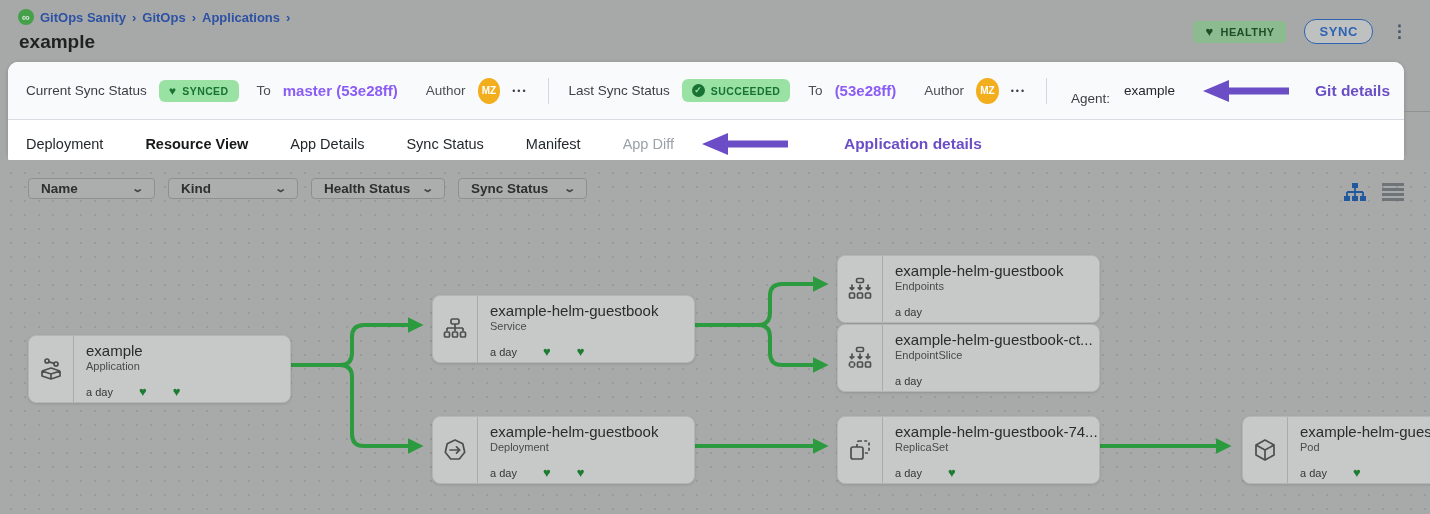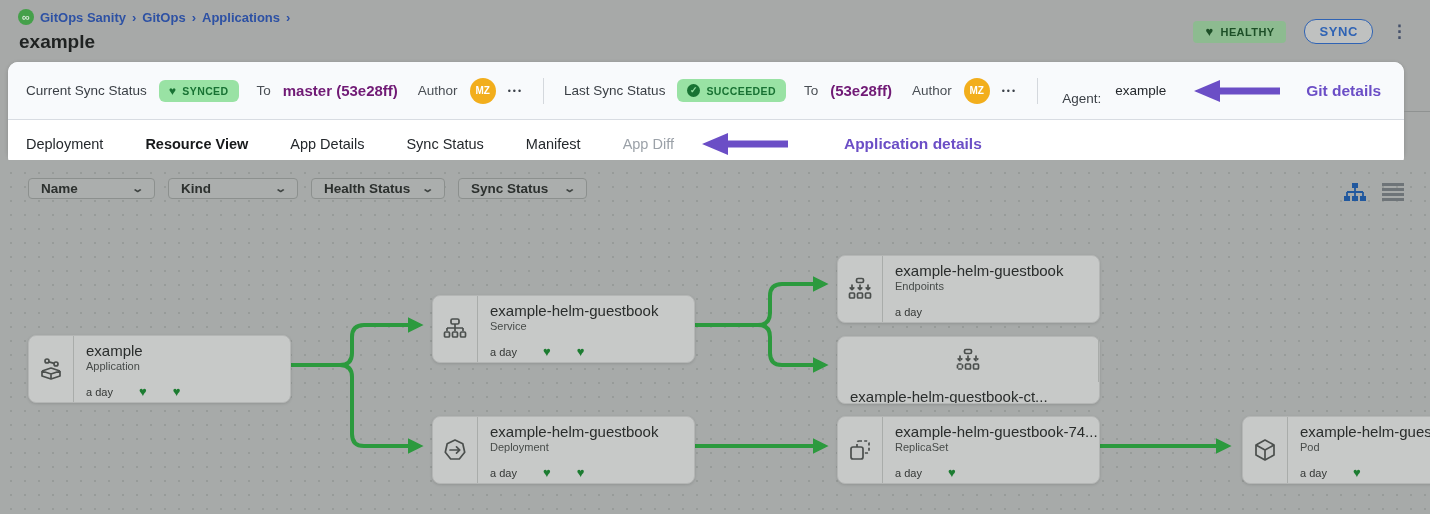--- a/index.html
+++ b/index.html
@@ -22,22 +22,22 @@
   .health-badge .heart { font-size:13px; line-height:11px; }
   .sync-btn { border:1.5px solid #2f63b4; color:#2f63b4; background:rgba(255,255,255,.28); border-radius:12px; padding:4px 14px; font-size:13px; font-weight:700; letter-spacing:.6px; cursor:pointer; }
   .kebab { color:#44506a; font-size:17px; font-weight:700; line-height:1; cursor:pointer; letter-spacing:0; }
   
   .panel { position:absolute; left:8px; top:62px; width:1396px; height:99px; background:#ffffff; border-radius:10px; box-shadow:0 1px 4px rgba(0,0,0,.18); }
   .status-row { height:58px; background:#f8fafc; border-radius:10px 10px 0 0; border-bottom:1px solid #d8dce2; display:flex; align-items:center; padding:0 14px 0 18px; gap:12px; font-size:13.5px; color:#3a3f45; white-space:nowrap; }
   .badge { display:flex; align-items:center; gap:6px; border-radius:6px; padding:5px 10px; font-size:10.5px; font-weight:700; letter-spacing:.4px; background:#99e2a4; color:#187233; }
   .badge .bicon { font-size:12px; line-height:10px; }
   .badge .bcheck { width:13px; height:13px; border-radius:50%; background:#187233; color:#99e2a4; font-size:9px; line-height:13px; text-align:center; font-weight:700; }
   .to-label { margin-left:6px; color:#4a4f55; }
-  .commit-link { color:#701a75; font-weight:700; font-size:15px; cursor:pointer; }
-  .author-label { margin-left:8px; color:#4a4f55; }
+  .commit-link { color:#8b5cf6; font-weight:700; font-size:15px; cursor:pointer; }
+  .author-label { margin-left:16px; color:#4a4f55; }
   .avatar { width:26px; height:26px; border-radius:50%; background:#f2ae1c; color:#ffffff; font-size:10px; font-weight:700; display:flex; align-items:center; justify-content:center; }
   .more-dots { color:#3c424a; font-size:9px; letter-spacing:2px; cursor:pointer; }
   .vdiv { width:1px; height:26px; background:#d4d8dd; margin:0 8px; }
   .agent-label { margin-left:4px;margin-top:16px; }
   .agent-value { color:#24282c; margin-left:2px; margin-right:6px; }
   .annotation { color:#6b4ec6; font-weight:700; font-size:15.5px; margin-left:14px; }
   .ann-arrow { flex:0 0 auto; margin-left:10px; }
   
   .tabs-row { height:48px; display:flex; align-items:center; padding-left:18px; gap:42px; background:#ffffff; border-radius:0 0 10px 10px; font-size:14.5px; color:#24282c; }
   .tab { position:relative; height:48px; display:flex; align-items:center; cursor:pointer; }
@@ -258,21 +258,21 @@
     </div>
     <div class="node-body">
       <div class="node-name">example-helm-guestbook</div>
       <div class="node-kind">Endpoints</div>
       <div class="node-meta">
         <span>a day</span>
       </div>
     </div>
   </div>
 
-  <div class="node" style="left:837px; top:176px;flex-direction:column;">
+  <div class="node" style="left:837px; top:164px;">
     <div class="node-icon">
       <svg width="26" height="26" viewBox="0 0 26 26" stroke="#4b4f4d" stroke-width="1.7" fill="none" stroke-linejoin="round" stroke-linecap="round">
         <rect x="9.5" y="2.5" width="7" height="4" rx="1.5"></rect>
         <path d="M5 9 V13.5 M3.2 11.8 L5 13.7 L6.8 11.8" stroke-dasharray="2.5 2"></path>
         <path d="M13 9 V13.5 M11.2 11.8 L13 13.7 L14.8 11.8"></path>
         <path d="M21 9 V13.5 M19.2 11.8 L21 13.7 L22.8 11.8" stroke-dasharray="2.5 2"></path>
         <rect x="2.5" y="17" width="5" height="5" rx="1" stroke-dasharray="2.5 2"></rect>
         <rect x="10.5" y="17" width="5" height="5" rx="1"></rect>
         <rect x="18.5" y="17" width="5" height="5" rx="1"></rect>
       </svg>

